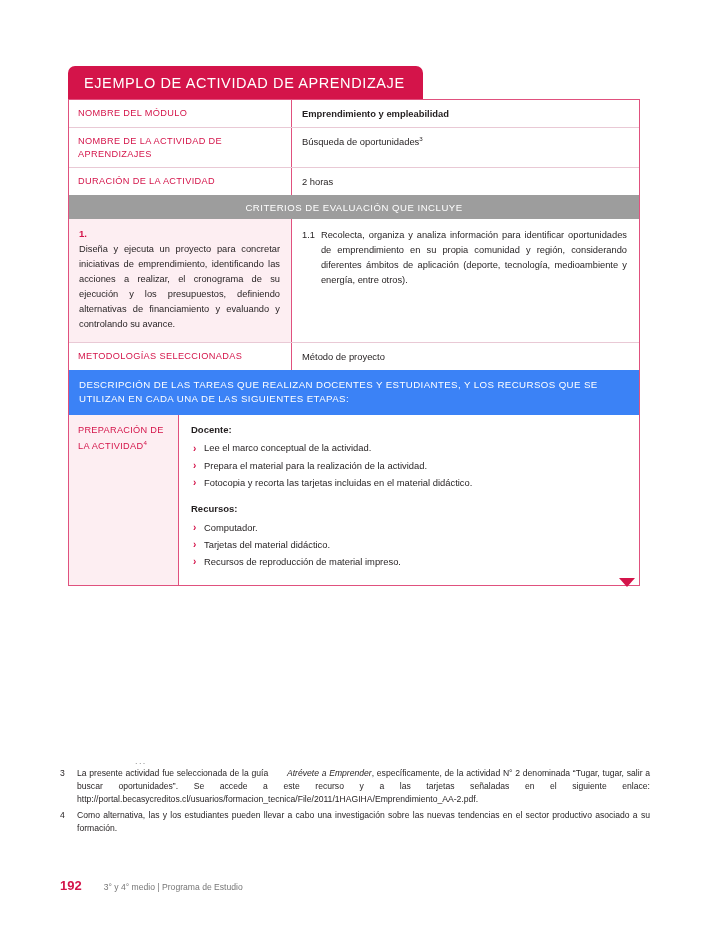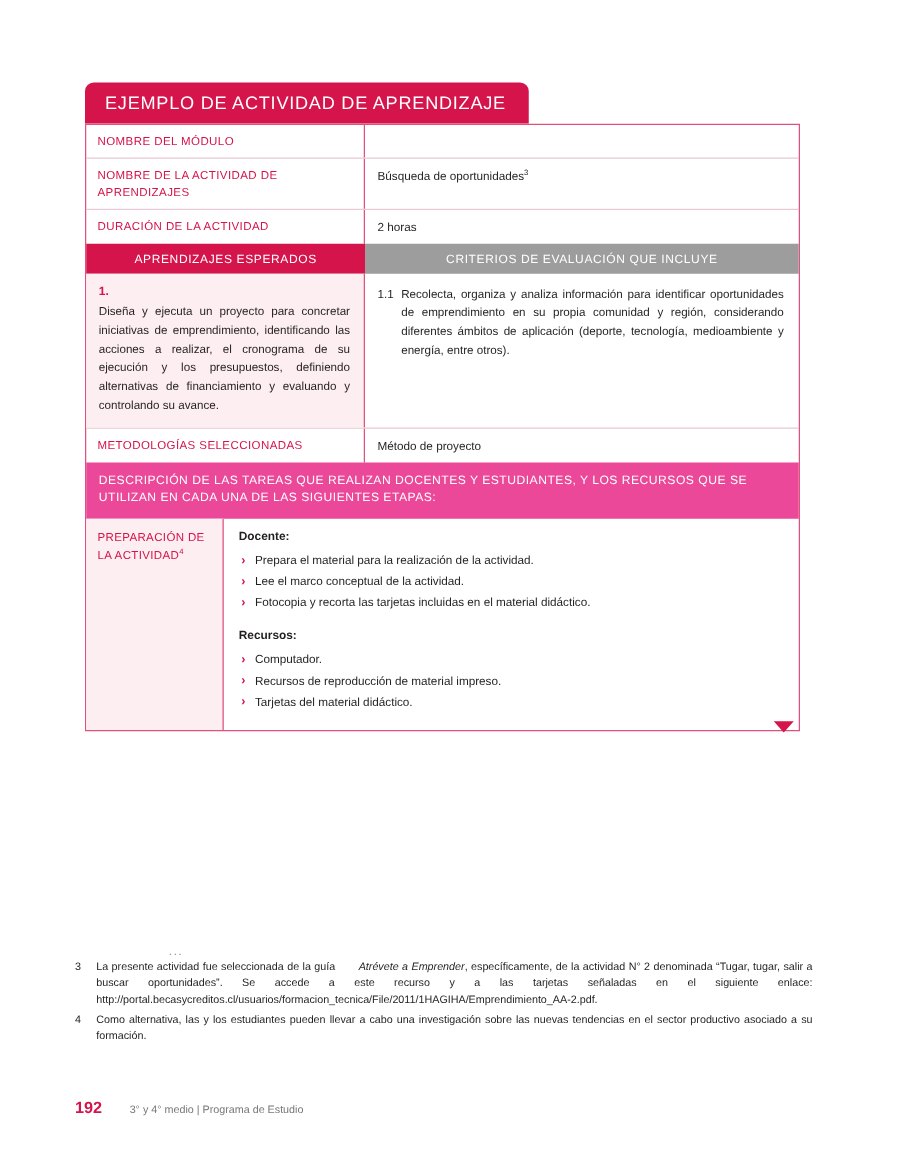--- a/index.html
+++ b/index.html
@@ -93,21 +93,21 @@
   }
   .crit { display: flex; gap: 6px; }
   .crit-num { color: #231f20; font-size: 9.3px; line-height: 1.62; flex: 0 0 auto; }
   .crit-text {
     color: #231f20; font-size: 9.3px; line-height: 1.62;
     text-align: justify;
   }
 
   
   .banner {
-    background: #ec4899; color: #ffffff;
+    background: #3b82f6; color: #ffffff;
     font-size: 9.7px; letter-spacing: 0.4px;
     padding: 8px 12px 8px 10px;
     line-height: 1.5;
   }
 
   
   .prep-row { display: flex; align-items: stretch; min-height: 150px; }
   .prep-left {
     width: 110px; flex: 0 0 110px;
     background: #fdeef2;
@@ -171,34 +171,34 @@
 <div class="page">
 
   <div class="tab-wrap">
     <div class="title-tab">EJEMPLO DE ACTIVIDAD DE APRENDIZAJE</div>
   </div>
 
   <div class="tbl">
 
     <div class="row">
       <div class="lbl-cell">NOMBRE DEL MÓDULO</div>
+      <div class="val-cell bold">Emprendimiento y empleabilidad</div>
     </div>
 
     <div class="row sep">
       <div class="lbl-cell">NOMBRE DE LA ACTIVIDAD DE APRENDIZAJES</div>
       <div class="val-cell"><span>Búsqueda de oportunidades</span><sup>3</sup></div>
     </div>
 
     <div class="row sep">
       <div class="lbl-cell">DURACIÓN DE LA ACTIVIDAD</div>
       <div class="val-cell">2 horas</div>
     </div>
 
     <div class="hdr-row">
-      <div class="hdr-red">APRENDIZAJES ESPERADOS</div>
       <div class="hdr-gray">CRITERIOS DE EVALUACIÓN QUE INCLUYE</div>
     </div>
 
     <div class="ae-row">
       <div class="ae-left">
         <div class="ae-num">1.</div>
         <div class="ae-text">Diseña y ejecuta un proyecto para concretar iniciativas de emprendimiento, identificando las acciones a realizar, el cronograma de su ejecución y los presupuestos, definiendo alternativas de financiamiento y evaluando y controlando su avance.</div>
       </div>
       <div class="ae-right">
         <div class="crit">
@@ -213,29 +213,29 @@
       <div class="val-cell">Método de proyecto</div>
     </div>
 
     <div class="banner">DESCRIPCIÓN DE LAS TAREAS QUE REALIZAN DOCENTES Y ESTUDIANTES, Y LOS RECURSOS QUE SE UTILIZAN EN CADA UNA DE LAS SIGUIENTES ETAPAS:</div>
 
     <div class="prep-row">
       <div class="prep-left"><span>PREPARACIÓN DE LA ACTIVIDAD</span><sup>4</sup></div>
       <div class="prep-right">
         <div class="sub-head">Docente:</div>
         <ul class="bl">
+          <li>Lee el marco conceptual de la actividad.</li>
           <li>Prepara el material para la realización de la actividad.</li>
-          <li>Lee el marco conceptual de la actividad.</li>
           <li>Fotocopia y recorta las tarjetas incluidas en el material didáctico.</li>
         </ul>
         <div class="sub-head second">Recursos:</div>
         <ul class="bl">
           <li>Computador.</li>
+          <li>Tarjetas del material didáctico.</li>
           <li>Recursos de reproducción de material impreso.</li>
-          <li>Tarjetas del material didáctico.</li>
         </ul>
         <div class="down-tri"></div>
       </div>
     </div>
 
   </div>
 
   <div class="fn-dots">...</div>
 
   <div class="footnotes">

